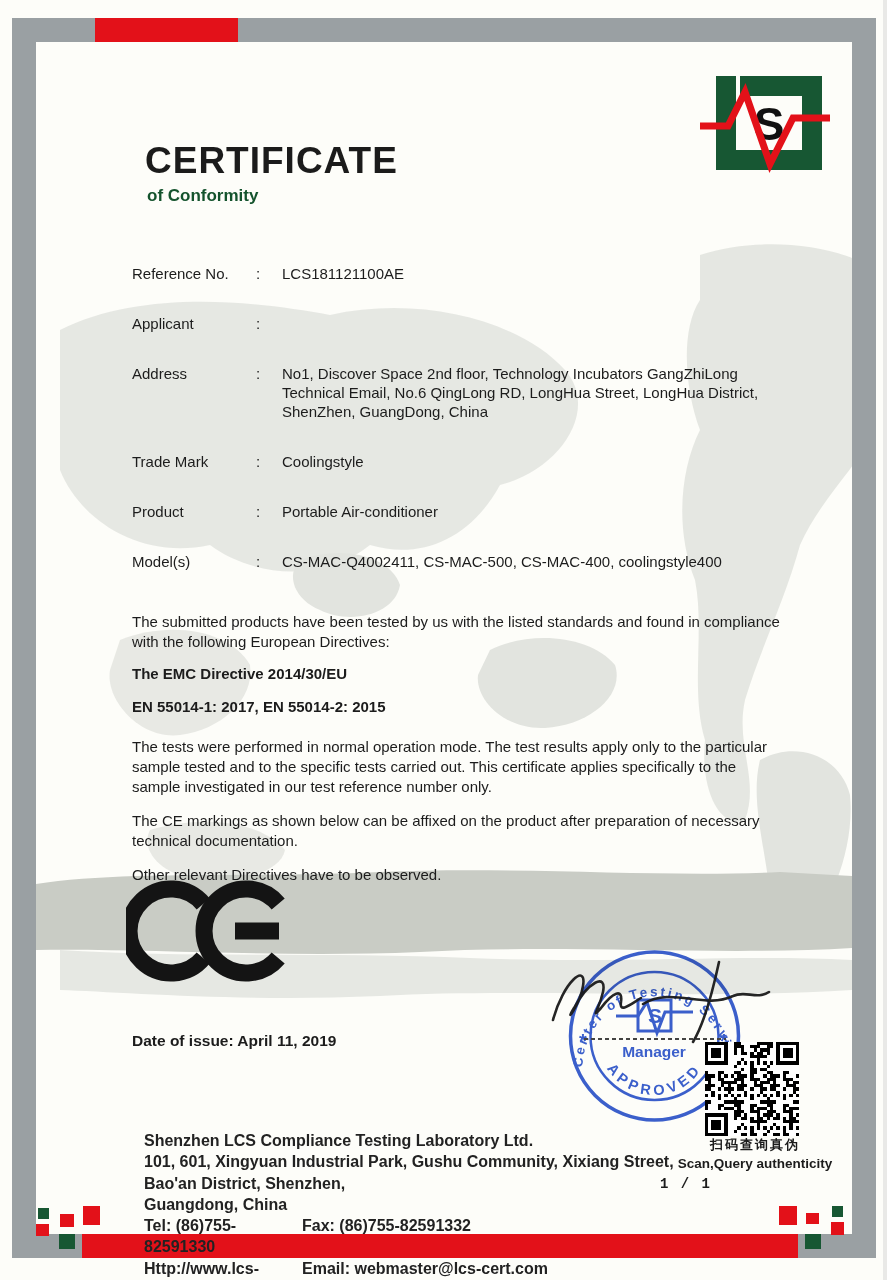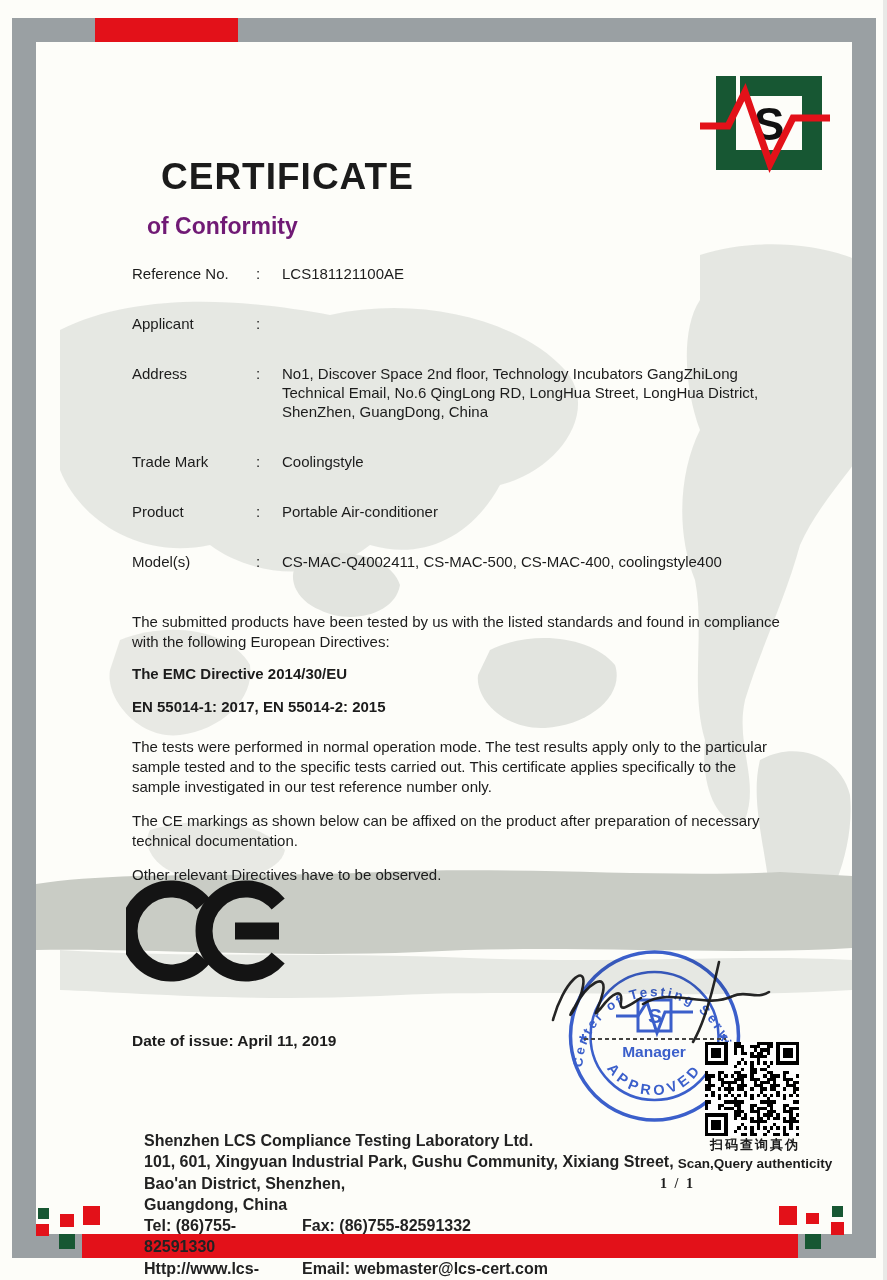--- a/index.html
+++ b/index.html
@@ -10,22 +10,22 @@
   .page{position:relative;width:887px;height:1280px;background:var(--paper);
         overflow:hidden;font-family:"Liberation Sans",sans-serif;color:var(--text);}
   .abs{position:absolute;}
   
   .fseg{position:absolute;}
   .sq{position:absolute;}
   
   #map{position:absolute;left:0;top:0;pointer-events:none;}
   
   .title-block{position:absolute;left:145px;top:142px;}
-  .title-block h1{margin:16px;font-size:37px;line-height:1.05;letter-spacing:1px;font-weight:bold;color:#1b1b1b;}
-  .title-block h2{margin:5px 0 0 2px;font-size:23px;font-weight:bold;color:#701a75;}
+  .title-block h1{margin:0;font-size:37px;line-height:1.05;letter-spacing:1px;font-weight:bold;color:#1b1b1b;}
+  .title-block h2{margin:5px 0 0 2px;font-size:17px;font-weight:bold;color:#14532d;}
   
   .fields{position:absolute;left:132px;top:264px;width:650px;}
   .frow{display:grid;grid-template-columns:124px 26px 1fr;font-weight:normal;
         font-size:15px;line-height:19px;margin-bottom:31px;}
   .frow .fcolon{text-align:left;}
   
   .paras{position:absolute;left:132px;top:612px;width:652px;font-size:15px;line-height:20px;}
   .paras p{margin:0;}
   .paras .b{font-weight:bold;}
   .mt1{margin-top:12px !important;} .mt2{margin-top:13px !important;}
@@ -38,21 +38,21 @@
   #stamp{position:absolute;left:552px;top:942px;mix-blend-mode:multiply;}
   #sig{position:absolute;left:543px;top:948px;}
   
   #qr{position:absolute;left:705px;top:1042px;}
   .qr-caption{position:absolute;left:671px;top:1136px;width:168px;text-align:center;font-weight:bold;}
   .qr-caption .zh{font-size:13px;letter-spacing:2px;}
   .qr-caption .en{font-size:13.5px;margin-top:2px;}
   
   .footer{position:absolute;left:144px;top:1130px;width:540px;font-size:16px;line-height:1.33;color:#222;font-weight:bold;}
   .footer .cols{display:grid;grid-template-columns:158px 1fr;}
-  .pageno{position:absolute;left:660px;top:1176px;font-family:Liberation Serif, serif;
+  .pageno{position:absolute;left:660px;top:1176px;font-family:Liberation Mono, monospace;
           font-weight:bold;font-size:14px;letter-spacing:2px;}
   .edge-shadow{position:absolute;right:0;top:0;width:4px;height:1280px;background:#dcdcda;opacity:.6;}
 </style>
 </head>
 <body>
 
 <div class="page">
 
   <svg id="map" width="887" height="1280" viewBox="0 0 887 1280">
     <g fill="#e2e4df" stroke="none">

